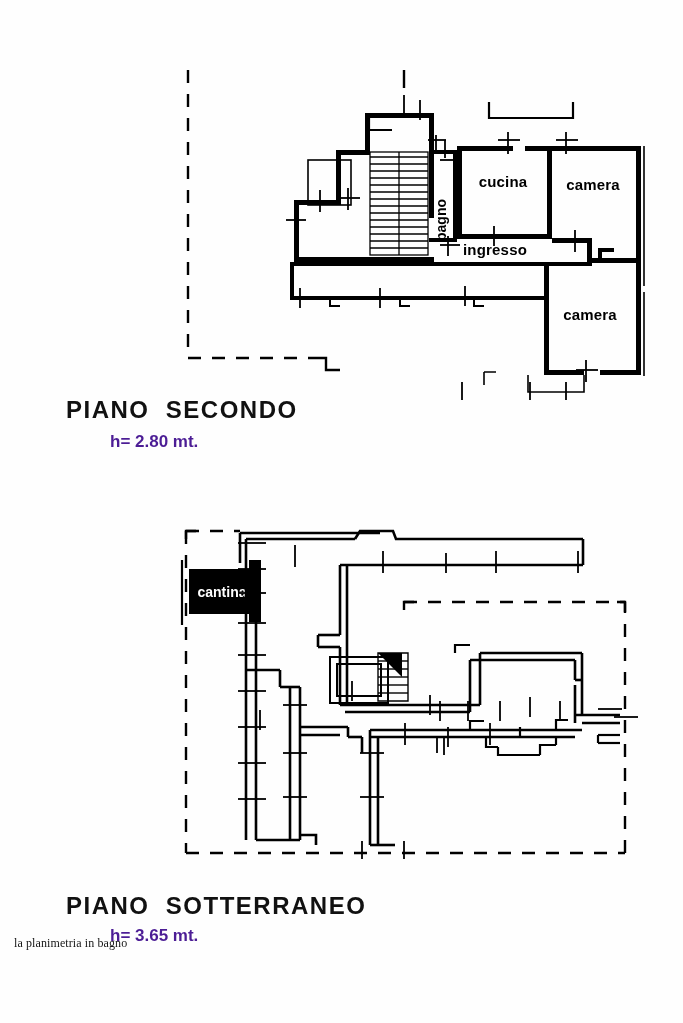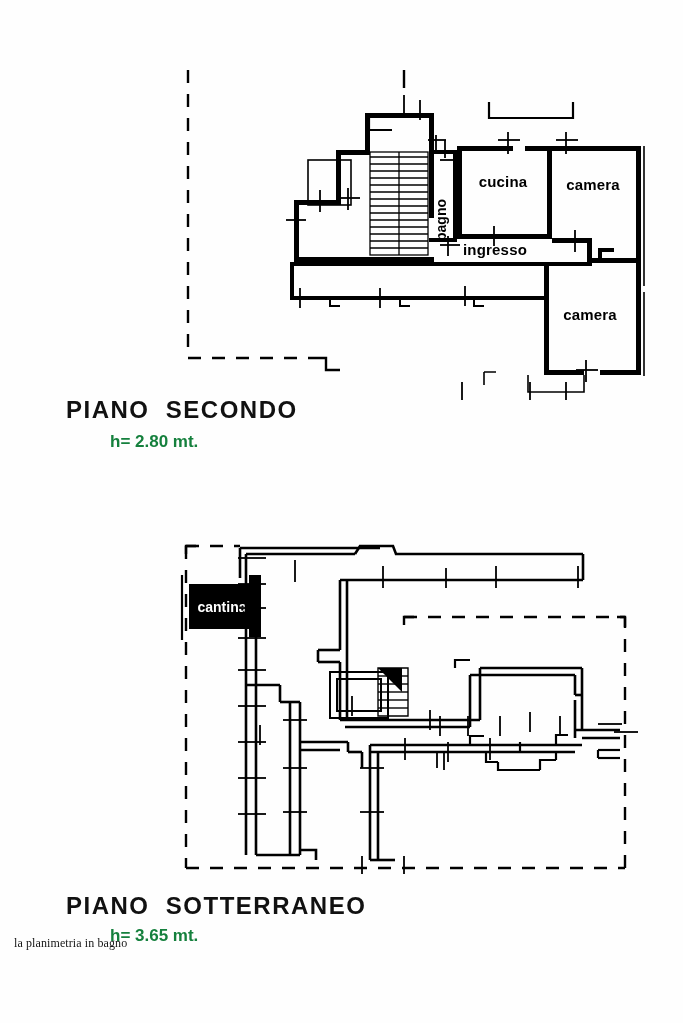--- a/index.html
+++ b/index.html
@@ -19,21 +19,21 @@
     position: absolute;
     inset: 0;
     background: #fefefe;
   }
 
   
   .plan {
     position: absolute;
   }
   #plan-second  { left: 0;  top: 40px;  width: 683px; height: 360px; }
-  #plan-base    { left: 0;  top: 520px; width: 683px; height: 370px; }
+  #plan-base    { left: 0;  top: 505px; width: 683px; height: 370px; }
 
   .plan svg { display: block; }
 
   
   .caption-block { position: absolute; }
   #caption-second { left: 0; top: 396px; width: 570px; }
   #caption-base   { left: 0; top: 892px; width: 683px; }
 
   .caption-title {
     font-family: "Liberation Sans", sans-serif;
@@ -42,21 +42,21 @@
     letter-spacing: 1.5px;
     color: #111111;
     margin: 0;
     padding-left: 66px;
     white-space: pre;
   }
   .caption-height {
     font-family: "Liberation Sans", sans-serif;
     font-size: 17px;
     font-weight: 700;
-    color: #15803d;
+    color: #4c1d95;
     margin: 0;
     padding-left: 110px;
     padding-top: 8px;
     white-space: pre;
   }
   #caption-base .caption-height { padding-top: 6px; }
 
   .footnote {
     position: absolute;
     left: 14px;

